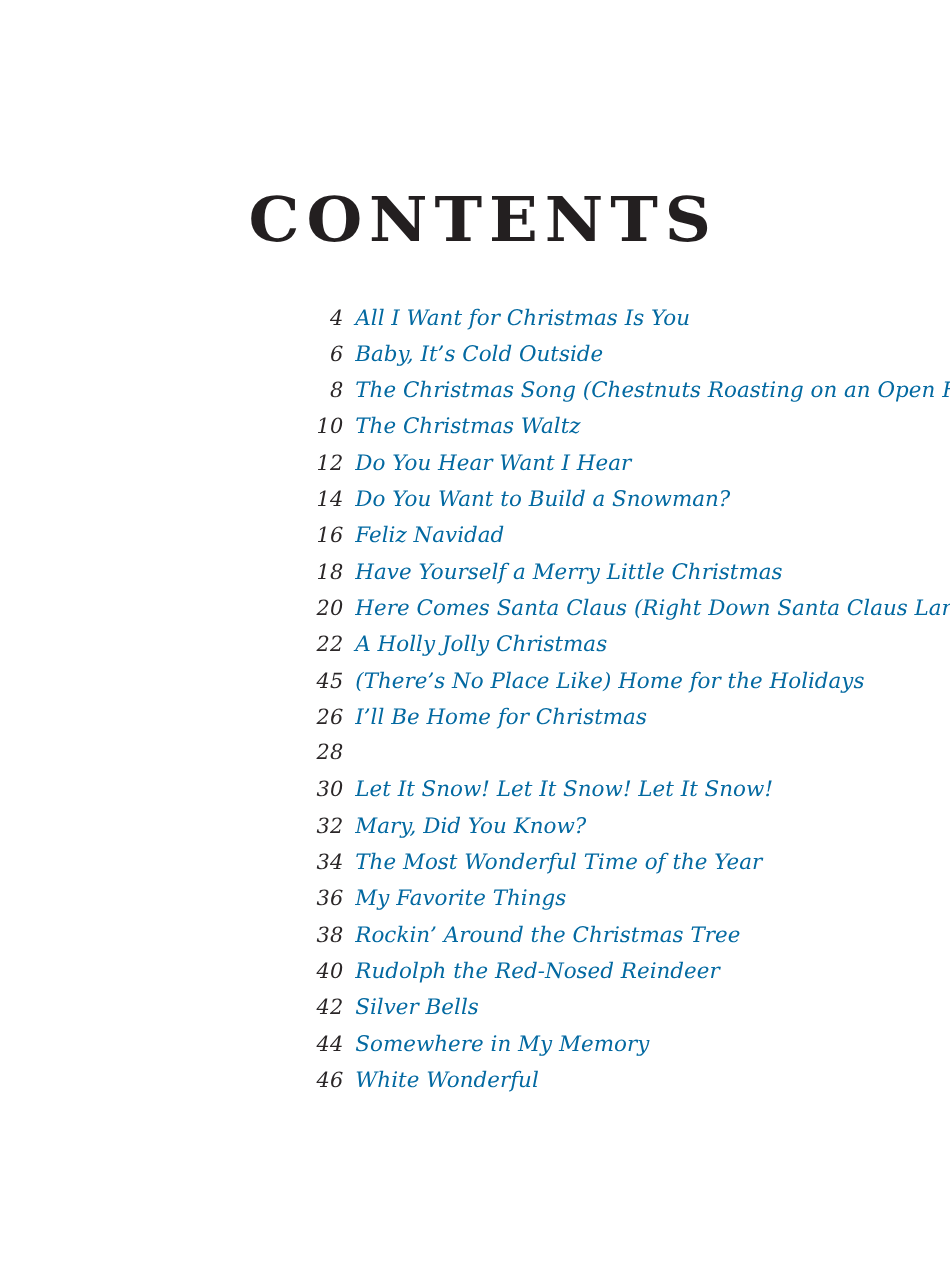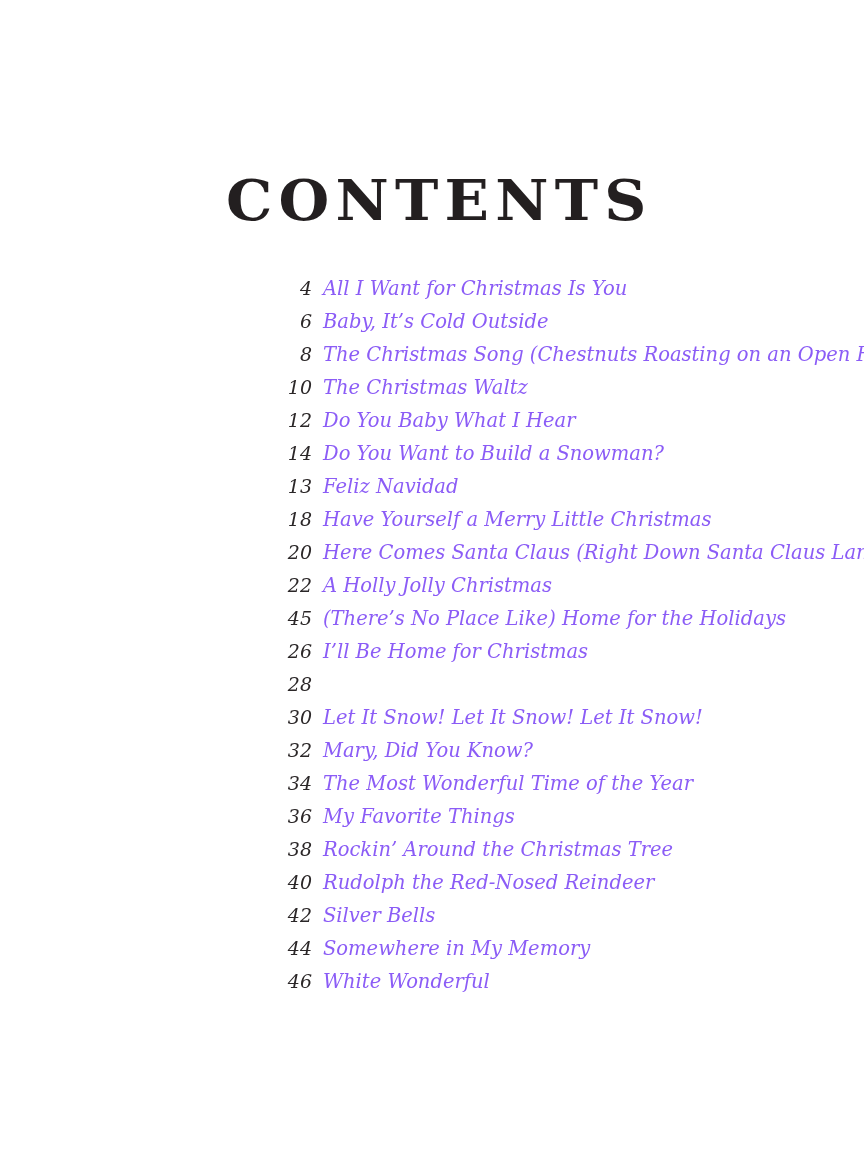--- a/index.html
+++ b/index.html
@@ -48,21 +48,21 @@
     text-align: right;
     margin-right: 11px;
     font-style: italic;
     font-size: 19px;
     color: #2b2728;
     font-feature-settings: "onum" 1;
   }
   .toc-title {
     font-style: italic;
     font-size: 19.5px;
-    color: #8b5cf6;
+    color: #0369a1;
   }
 </style>
 </head>
 <body>
 
 <div class="page">
   <h1 class="page-title">CONTENTS</h1>
 
   <div class="toc" id="toc-list">
   <div class="toc-row">
@@ -80,30 +80,30 @@
     <span class="toc-title">The Christmas Song (Chestnuts Roasting on an Open Fire)</span>
   </div>
 
   <div class="toc-row">
     <span class="toc-num">10</span>
     <span class="toc-title">The Christmas Waltz</span>
   </div>
 
   <div class="toc-row">
     <span class="toc-num">12</span>
-    <span class="toc-title">Do You Baby What I Hear</span>
+    <span class="toc-title">Do You Hear Want I Hear</span>
   </div>
 
   <div class="toc-row">
     <span class="toc-num">14</span>
     <span class="toc-title">Do You Want to Build a Snowman?</span>
   </div>
 
   <div class="toc-row">
-    <span class="toc-num">13</span>
+    <span class="toc-num">16</span>
     <span class="toc-title">Feliz Navidad</span>
   </div>
 
   <div class="toc-row">
     <span class="toc-num">18</span>
     <span class="toc-title">Have Yourself a Merry Little Christmas</span>
   </div>
 
   <div class="toc-row">
     <span class="toc-num">20</span>

